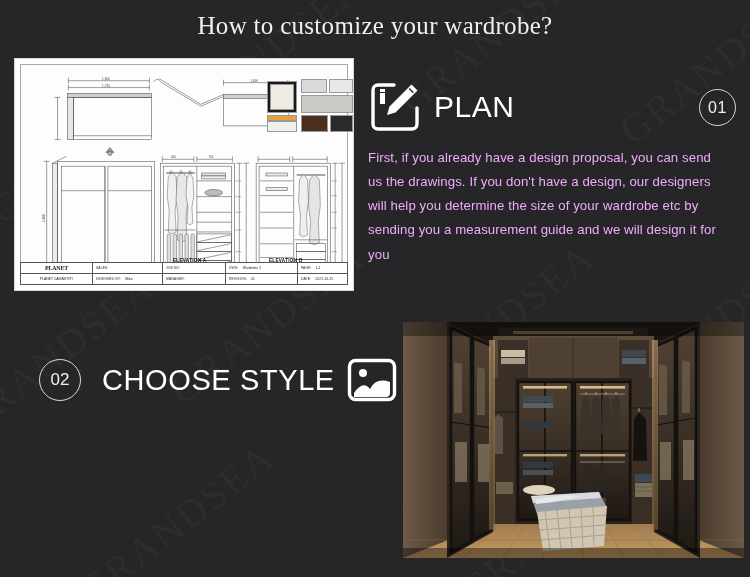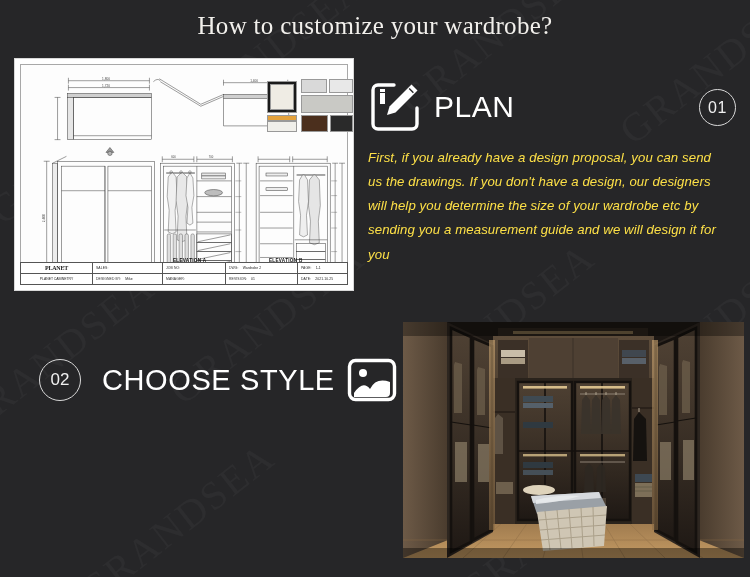--- a/index.html
+++ b/index.html
@@ -167,24 +167,23 @@
     font-size: 16px;
     color: #f0f0f0;
     letter-spacing: 0.5px;
   }
   .badge-01 { right: 4px; top: 11px; }
 
   .step-body {
     margin-top: 10px;
     font-size: 13.2px;
     line-height: 1.83;
-    color: #fde047;
+    color: #f0abfc;
     letter-spacing: 0.1px;
     max-width: 360px;
-    font-style: italic;
   }
 
   
   .step2 {
     position: absolute;
     left: 18px; top: 352px;
     width: 372px;
     z-index: 10;
     margin-left: 21px;
   }

